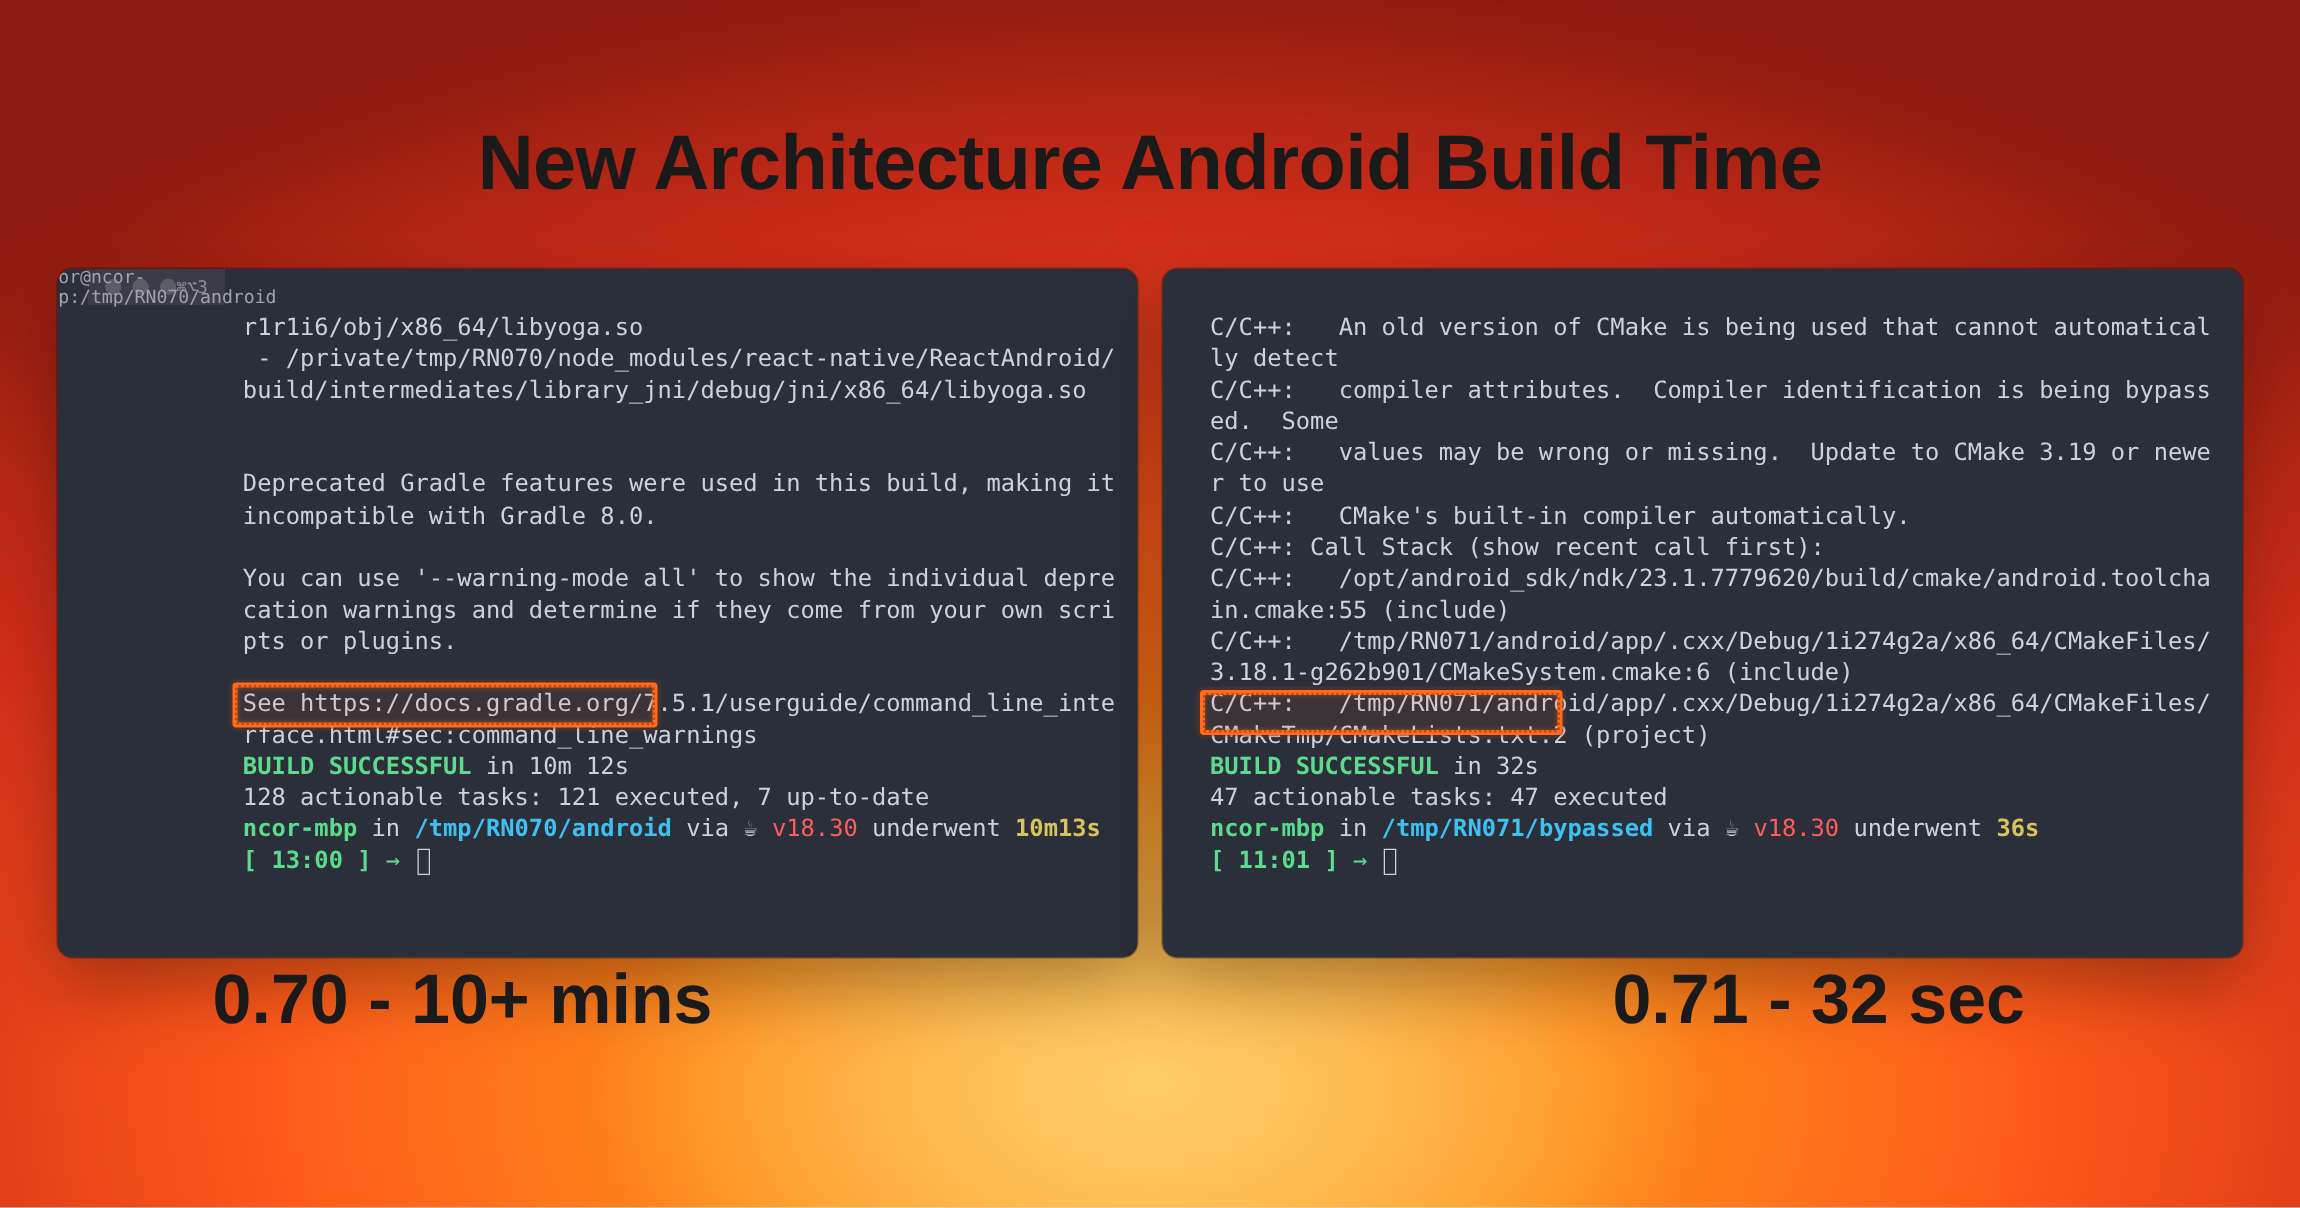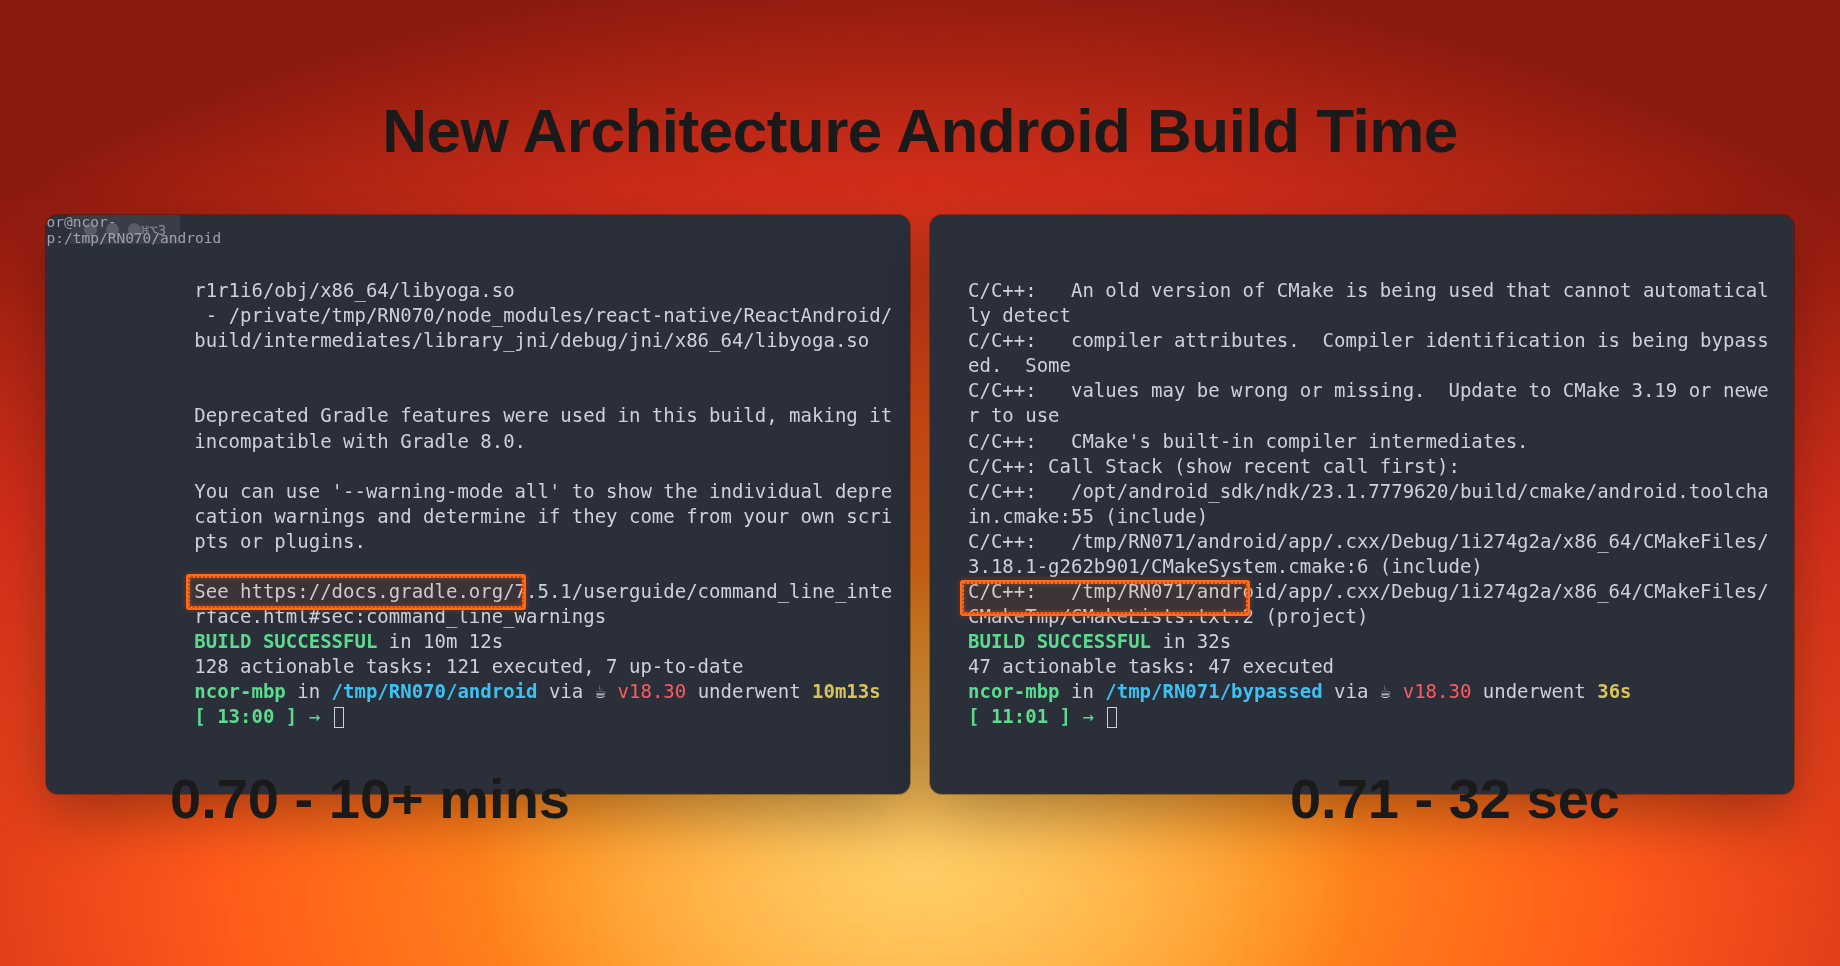--- a/index.html
+++ b/index.html
@@ -100,21 +100,20 @@
   
   .terminal-body {
     padding: 10px 14px 14px 14px;
     font-family: ui-monospace, "SF Mono", Menlo, Consolas, monospace;
     font-size: 19px;
     line-height: 1.32;
     color: #cdd1dc;
     white-space: pre-wrap;
     word-break: break-all;
     position: relative;
-    margin-top: 28px;
   }
   
   .highlight-box {
     position: absolute;
     border: 4px solid #ff6b1a;
     border-radius: 3px;
     background: rgba(255,107,26,0.06);
     box-shadow: 0 0 0 1px rgba(80,20,0,0.3);
     filter: drop-shadow(0 0 2px rgba(255,107,26,0.4));
   }
@@ -189,21 +188,21 @@
 <span><span class="prompt-bracket">[ 13:00 ]</span><span class="prompt-arrow"> → </span><span class="cursor"></span></span>
       <div class="highlight-box" style="left:6px; top:331px; width:340px; height:36px;"></div>
     </div>
   </div>
 
   <div class="terminal-window">
     <div class="terminal-body">
 <span>C/C++:   An old version of CMake is being used that cannot automatically detect</span>
 <span>C/C++:   compiler attributes.  Compiler identification is being bypassed.  Some</span>
 <span>C/C++:   values may be wrong or missing.  Update to CMake 3.19 or newer to use</span>
-<span>C/C++:   CMake's built-in compiler intermediates.</span>
+<span>C/C++:   CMake's built-in compiler automatically.</span>
 <span>C/C++: Call Stack (show recent call first):</span>
 <span>C/C++:   /opt/android_sdk/ndk/23.1.7779620/build/cmake/android.toolchain.cmake:55 (include)</span>
 <span>C/C++:   /tmp/RN071/android/app/.cxx/Debug/1i274g2a/x86_64/CMakeFiles/3.18.1-g262b901/CMakeSystem.cmake:6 (include)</span>
 <span>C/C++:   /tmp/RN071/android/app/.cxx/Debug/1i274g2a/x86_64/CMakeFiles/CMakeTmp/CMakeLists.txt:2 (project)</span>
 <span><span class="build-success">BUILD SUCCESSFUL</span><span> in 32s</span></span>
 <span>47 actionable tasks: 47 executed</span>
 <span><span class="prompt-host">ncor-mbp</span> in <span class="prompt-path">/tmp/RN071/bypassed</span><span> via ☕ </span><span class="prompt-version">v18.30</span><span> underwent </span><span class="prompt-yellow">36s</span></span>
 <span><span class="prompt-bracket">[ 11:01 ]</span><span class="prompt-arrow"> → </span><span class="cursor"></span></span>
       <div class="highlight-box" style="left:6px; top:337px; width:290px; height:36px;"></div>
     </div>

